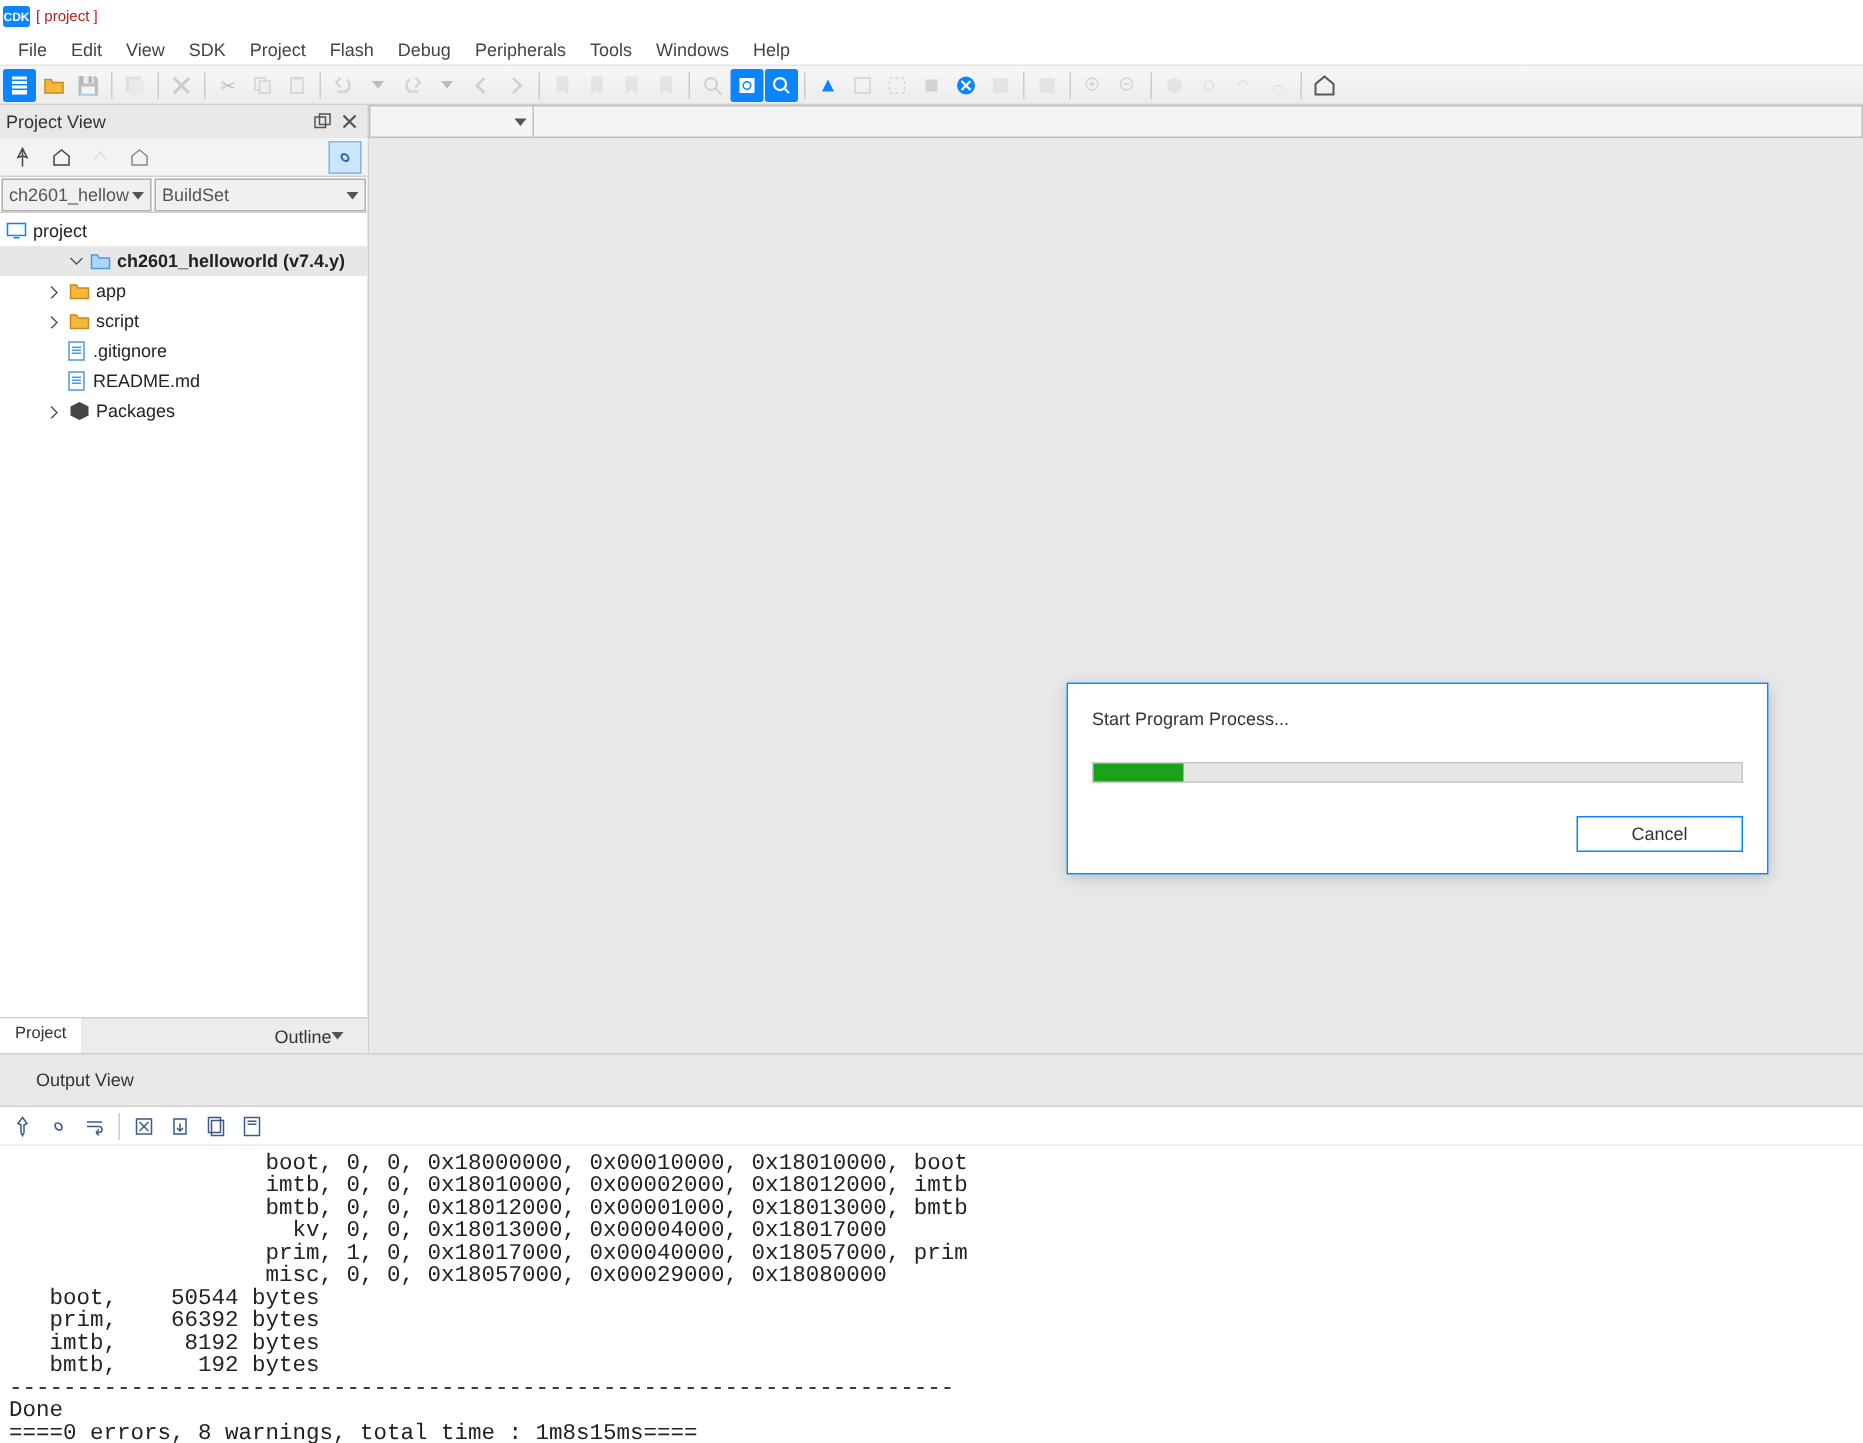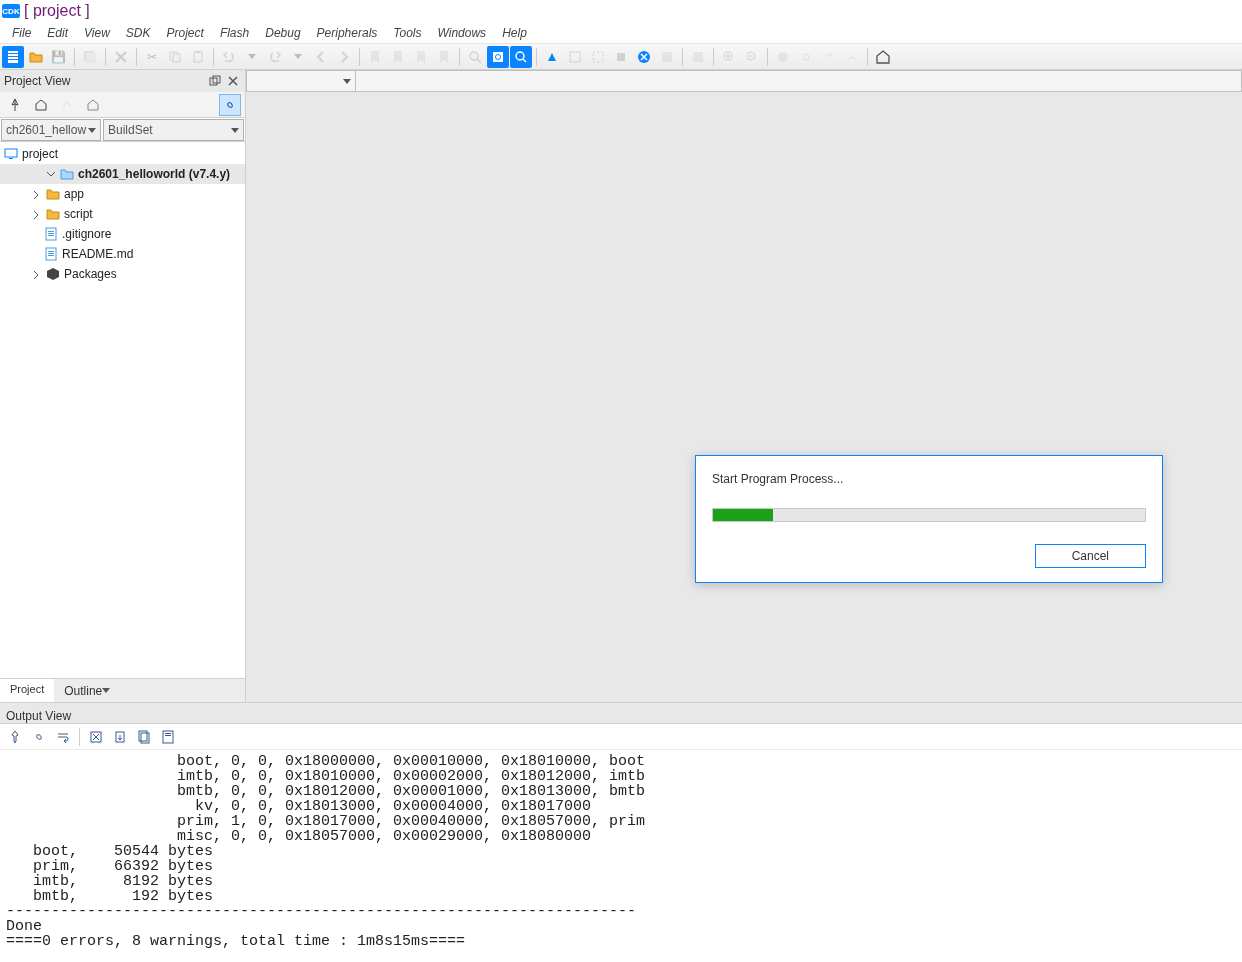--- a/index.html
+++ b/index.html
@@ -1,25 +1,25 @@
 <!DOCTYPE html>
 <html><head>
 <meta charset="utf-8">
 <style>
 * { box-sizing: border-box; margin: 0; padding: 0; font-family: "Segoe UI", Tahoma, sans-serif; font-size: 12px; }
 html, body { width: 1242px; height: 962px; background: #fff; overflow: hidden; }
 
 
 .titlebar { height: 22px; display: flex; align-items: center; padding-left: 2px; background: #fff; text-align: right; }
 .app-icon { width: 18px; height: 14px; background: #0a84ff; color: #fff; font-size: 8px; font-weight: bold; display: flex; align-items: center; justify-content: center; border-radius: 2px; margin-right: 4px; }
-.title-text { color: #701a75; font-size: 16px; }
+.title-text { color: #b91c1c; font-size: 10px; }
 
 
 .menubar { height: 22px; display: flex; align-items: center; padding: 0 4px; background: #fff; border-bottom: 1px solid #e5e5e5; }
-.menu-item { padding: 2px 8px; color: #444; cursor: default; font-style: italic; }
+.menu-item { padding: 2px 8px; color: #444; cursor: default; }
 
 
 .toolbar { height: 26px; background: linear-gradient(#f7f7f7,#ececec); border-bottom: 1px solid #d0d0d0; display: flex; align-items: center; padding: 0 2px; gap: 1px; }
 .tb-btn { width: 22px; height: 22px; display: flex; align-items: center; justify-content: center; color: #555; cursor: default; }
 .tb-btn.dim { opacity: .35; }
 .tb-btn.blue-bg { background: #0a84ff; color: #fff; border-radius: 2px; }
 .tb-sep { width: 1px; height: 18px; background: #ccc; margin: 0 3px; }
 svg { display: block; }
 
 
@@ -47,29 +47,29 @@
 .icon-sq { width:14px; height:14px; display:flex; align-items:center; justify-content:center; }
 .bold { font-weight: bold; }
 .side-tabs { height:24px; border-top:1px solid #d0d0d0; display:flex; align-items:stretch; background:#ececec; }
 .side-tab { padding:4px 10px; color:#333; font-size:11px; }
 .side-tab.active { background:#fff; }
 
 
 .editor { flex:1; background:#e8e8e8; position:relative; }
 
 
-.dialog { position:absolute; left:449px; top:363px; width:468px; height:128px; background:#fff; border:1px solid #0a84ff; box-shadow: 0 2px 10px rgba(0,0,0,.2); padding:16px 16px 10px 16px; }
+.dialog { position:absolute; left:465px; top:363px; width:468px; height:128px; background:#fff; border:1px solid #0a84ff; box-shadow: 0 2px 10px rgba(0,0,0,.2); padding:16px 16px 10px 16px; }
 .dialog-title { color:#333; font-size:12px; margin-bottom:22px; }
 .progress { width:100%; height:14px; background:#e6e6e6; border:1px solid #c8c8c8; }
 .progress-fill { height:100%; background:#1aa31a; }
 .dialog-actions { display:flex; justify-content:flex-end; margin-top:22px; }
 .cancel-btn { padding:4px 36px; border:1px solid #0a84ff; background:#fff; color:#333; }
 
 
-.output-header { height:22px; background:#e8e8e8; border-top:1px solid #d0d0d0; border-bottom:1px solid #d0d0d0; display:flex; align-items:flex-end; padding:0 6px; color:#333; font-size:11px; }
+.output-header { height:36px; background:#e8e8e8; border-top:1px solid #d0d0d0; border-bottom:1px solid #d0d0d0; display:flex; align-items:center; padding:0 24px; color:#333; font-size:11px; }
 .output-tools { height:26px; background:#fff; border-bottom:1px solid #e8e8e8; display:flex; align-items:center; padding:0 4px; gap:2px; }
 .output-body { font-family: Consolas, "Courier New", monospace; font-size:15px; color:#222; padding:4px 6px 8px 6px; white-space:pre; line-height:15px; height:212px; overflow:hidden; }
 .chev-down { width:0; height:0; border-left:4px solid transparent; border-right:4px solid transparent; border-top:5px solid #555; }
 </style>
 </head>
 <body>
 
 <div class="titlebar">
   <div class="app-icon">CDK</div>
   <div class="title-text">[ project ]</div>
@@ -437,21 +437,21 @@
         <span class="icon-sq">
             <svg width="14" height="14">
               <path d="M7 1l6 3v6l-6 3-6-3V4z" fill="#444"></path>
             </svg>
           </span>
         <span>Packages</span>
       </div>
     </div>
     <div class="side-tabs">
       <div class="side-tab active">Project</div>
-      <div class="side-tab" style="flex:1; display:flex; align-items:center; justify-content:flex-start;">
+      <div class="side-tab" style="flex:1; display:flex; align-items:center; justify-content:flex-end;">
         <span>Outline</span>
         <span style="margin-right:6px">
             <div class="chev-down"></div>
           </span>
       </div>
     </div>
   </div>
 
   <div class="editor">
     <div class="dialog">

